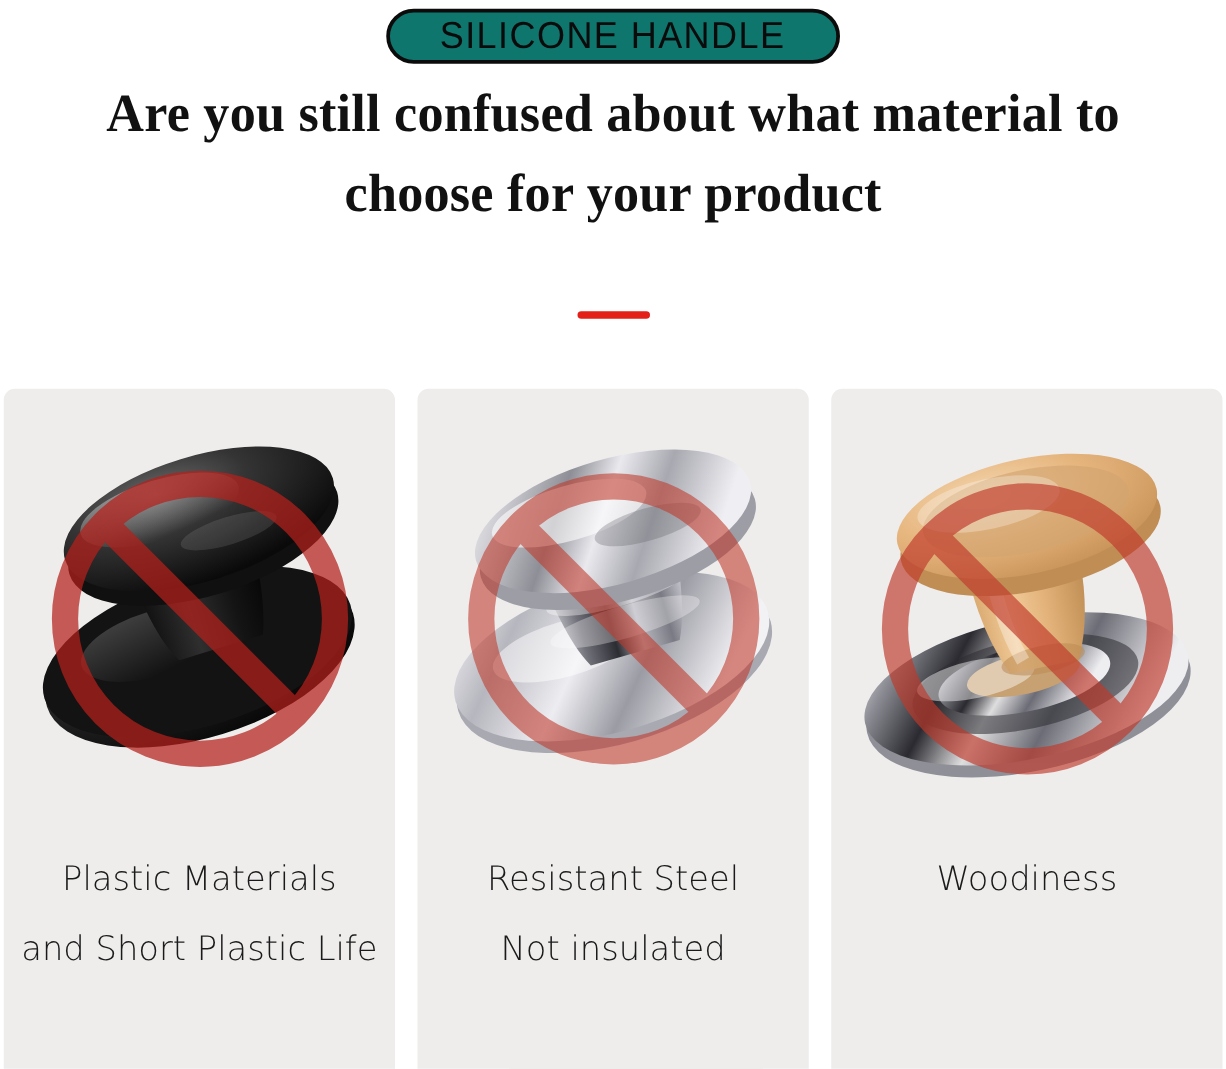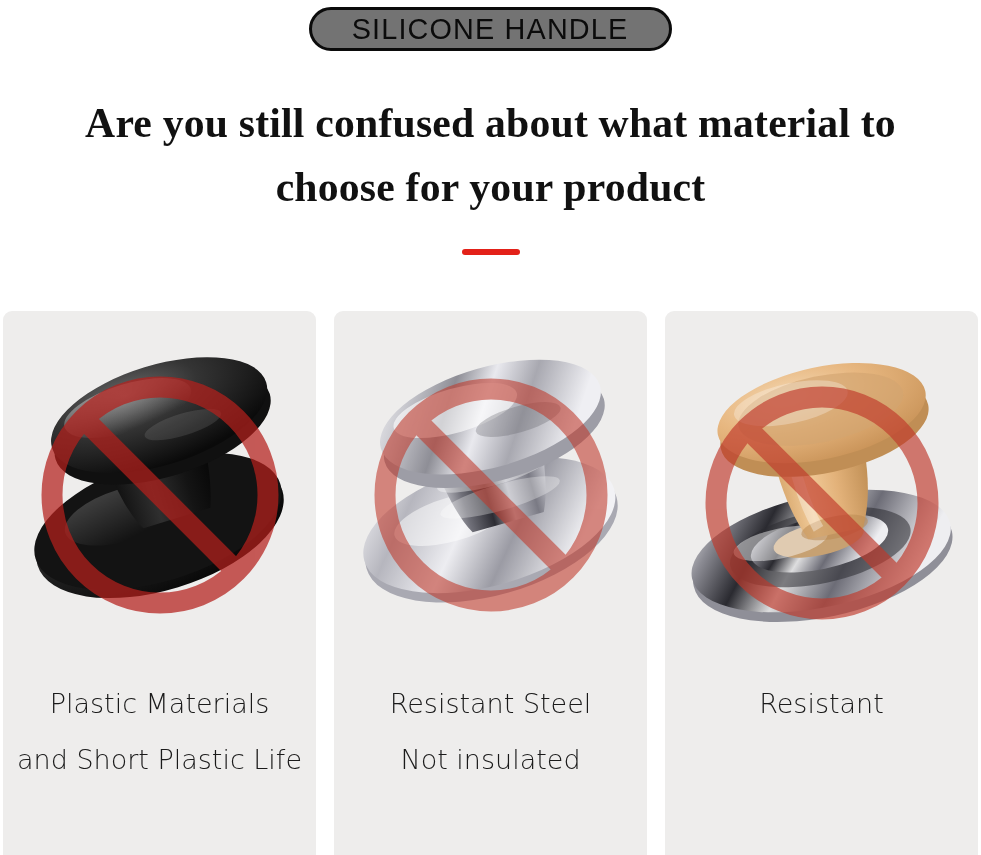--- a/index.html
+++ b/index.html
@@ -28,36 +28,36 @@
   }
   .badge {
     box-sizing: border-box;
     height: 44px;
     padding: 0 34px;
     border: 3px solid #0b0b0b;
     border-radius: 24px;
     display: flex;
     align-items: center;
     justify-content: center;
-    background: #737373;
+    background: #0f766e;
   }
   .badge-text {
     font-family: "Liberation Sans Narrow", "Liberation Sans", sans-serif;
     font-size: 30px;
     letter-spacing: 1.2px;
     color: #0b0b0b;
     line-height: 1;
     transform: scaleX(0.96);
     white-space: nowrap;
   }
 
   
   .headline {
     position: absolute;
-    top: 91px;
+    top: 60px;
     left: 0;
     width: 981px;
     text-align: center;
     font-family: "Liberation Serif", "DejaVu Serif", serif;
     font-weight: bold;
     font-size: 43px;
     line-height: 64px;
     color: #111111;
     letter-spacing: 0.2px;
   }
@@ -315,17 +315,17 @@
           <ellipse cx="122" cy="74" rx="58" ry="20" fill="#ffffff" opacity="0.28"></ellipse>
         </g>
 
         <g opacity="0.66">
           <circle cx="150" cy="180" r="106" fill="none" stroke="#c0392b" stroke-width="21"></circle>
           <line x1="76" y1="106" x2="224" y2="254" stroke="#c0392b" stroke-width="21" stroke-linecap="butt"></line>
         </g>
       </svg>
     </div>
     <div class="captions">
-      <span class="caption-line">Resistant</span>
+      <span class="caption-line">Woodiness</span>
     </div>
   </div>
 
 </div>
 
 </body></html>

